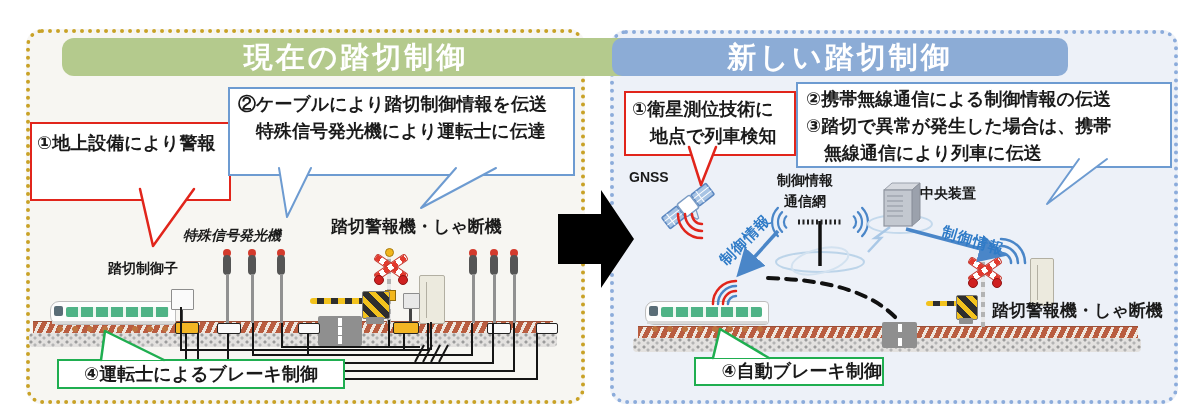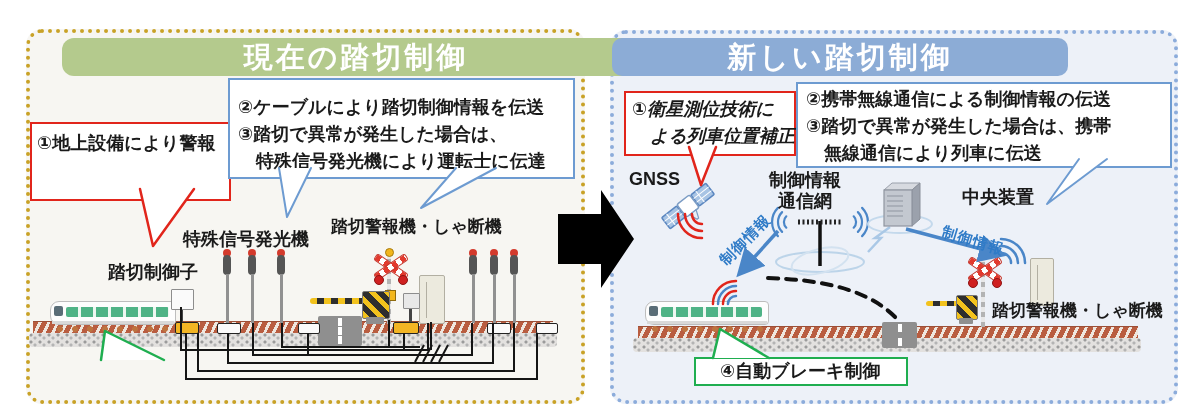--- a/index.html
+++ b/index.html
@@ -14,21 +14,21 @@
   .panel{position:absolute;border-radius:16px;z-index:1;}
   .panel.left{left:26px;top:29px;width:551px;height:367px;border:4px dotted var(--left-border);background:#f7f6f2;}
   .panel.right{left:610px;top:30px;width:560px;height:366px;border:4px dotted var(--right-border);background:#edf1f8;}
   .ptitle{position:absolute;z-index:2;color:#fff;font-weight:bold;font-size:29px;line-height:38px;text-align:center;letter-spacing:3px;}
   .ptitle.green{left:62px;top:38px;width:588px;height:38px;background:var(--left-header-bg);border-radius:12px;}
   .ptitle.blue{left:612px;top:38px;width:456px;height:38px;background:var(--right-header-bg);border-radius:10px;}
   .bubble{position:absolute;z-index:4;background:#fff;font-size:18px;line-height:27px;font-weight:600;white-space:nowrap;}
   .bubble.red{border:2.5px solid var(--red-accent);}
   .bubble.blue{border:2px solid var(--blue-accent);}
   .bubble.green{border:2.5px solid var(--green-accent);}
-  .lbl{position:absolute;z-index:4;font-size:18px;font-weight:600;white-space:nowrap;}
+  .lbl{position:absolute;z-index:4;font-size:14px;font-weight:600;white-space:nowrap;}
   .lbl.small{font-size:17px;}
   
   .rail{position:absolute;z-index:2;background:repeating-linear-gradient(115deg,#b95d40 0 5px,#efe7df 5px 8px);border-top:1.5px solid #9c4f37;border-bottom:1.5px solid #9c4f37;}
   .ballast{position:absolute;z-index:2;background-color:#e3e1df;border-radius:4px;
     background-image:radial-gradient(circle at 2px 2px,#9b9b9b 1.3px,transparent 1.8px),radial-gradient(circle at 6px 5px,#b4b4b4 1.3px,transparent 1.8px);
     background-size:9px 7px;}
   .road{position:absolute;z-index:3;background:#8f8f8f;border-radius:2px;}
   .road:before{content:"";position:absolute;left:45%;top:2px;bottom:2px;border-left:4px dashed #fff;}
   
   .train{position:absolute;z-index:3;}
@@ -253,47 +253,47 @@
       <path d="M 12 -12 A 17 17 0 0 1 12 12"></path>
       <path d="M 17 -17 A 24 24 0 0 1 17 17"></path>
     </g>
 
     <path d="M 768 278 C 830 280 872 292 898 320" fill="none" stroke="#111" stroke-width="4" stroke-dasharray="10 8" stroke-linecap="round"></path>
   </svg>
 
   <div class="bubble red" style="left:30px;top:122px;width:188px;height:69px;padding:6px 4px 0 5px;">
     <div>①地上設備により警報</div>
   </div>
-  <div class="bubble blue" style="left:228px;top:78px;width:335px;height:83px;padding:14px 0 0 8px;">
+  <div class="bubble blue" style="left:228px;top:87px;width:335px;height:83px;padding:2px 0 0 8px;font-family:Liberation Serif, serif;">
     <div>②ケーブルにより踏切制御情報を伝送</div>
-    <div>③踏切で異常が発生した場合は、</div>
     <div>　特殊信号発光機により運転士に伝達</div>
   </div>
+  <div class="bubble green" style="left:57px;top:359px;width:284px;height:26px;line-height:26px;text-align:center;">④運転士によるブレーキ制御</div>
 
   <div class="lbl" style="left:108px;top:260px;">踏切制御子</div>
-  <div class="lbl" style="left:183px;top:227px;">特殊信号発光機</div>
+  <div class="lbl" style="left:183px;top:227px;font-style:italic;">特殊信号発光機</div>
   <div class="lbl small" style="left:331px;top:215px;">踏切警報機・しゃ断機</div>
 
-  <div class="bubble red" style="left:624px;top:91px;width:162px;height:58px;padding:3px 0 0 6px;font-style:italic;">
+  <div class="bubble red" style="left:624px;top:91px;width:162px;height:58px;padding:3px 0 0 6px;">
     <div>①衛星測位技術に</div>
-    <div>　よる列車位置補正</div>
+    <div>　地点で列車検知</div>
   </div>
   <div class="bubble blue" style="left:796px;top:82px;width:364px;height:80px;padding:2px 0 0 8px;">
     <div>②携帯無線通信による制御情報の伝送</div>
     <div>③踏切で異常が発生した場合は、携帯</div>
     <div>　無線通信により列車に伝送</div>
   </div>
-  <div class="bubble green" style="left:694px;top:357px;width:186px;height:25px;line-height:25px;text-align:left;padding-left:24px;">④自動ブレーキ制御</div>
+  <div class="bubble green" style="left:694px;top:357px;width:186px;height:25px;line-height:25px;text-align:right;">④自動ブレーキ制御</div>
 
   <div class="lbl" style="left:629px;top:169px;">GNSS</div>
   <div class="lbl" style="left:763px;top:170px;width:84px;text-align:center;line-height:21px;">
     <div>制御情報</div>
     <div>通信網</div>
   </div>
-  <div class="lbl" style="left:920px;top:185px;margin-left:42px;">中央装置</div>
+  <div class="lbl" style="left:920px;top:185px;">中央装置</div>
   <div class="lbl small" style="left:992px;top:299px;">踏切警報機・しゃ断機</div>
 
   <svg class="overlay top" width="1192" height="412" viewBox="0 0 1192 412">
     <g fill="#fff" stroke-width="2.5" stroke-linejoin="round" stroke-linecap="round">
       <path d="M 140 189 L 153 246 L 194 189" style="stroke:var(--red-accent);"></path>
       <path d="M 279 168 L 287 217 L 311 168" style="stroke:var(--blue-accent);" stroke-width="2"></path>
       <path d="M 456 168 L 421 208 L 496 168" style="stroke:var(--blue-accent);" stroke-width="2"></path>
       <path d="M 101 360 L 105 331 L 164 360" style="stroke:var(--green-accent);"></path>
       <path d="M 689 147 L 701 185 L 716 147" style="stroke:var(--red-accent);"></path>
       <path d="M 1079 159 L 1047 204 L 1107 159" style="stroke:var(--blue-accent);" stroke-width="2"></path>

